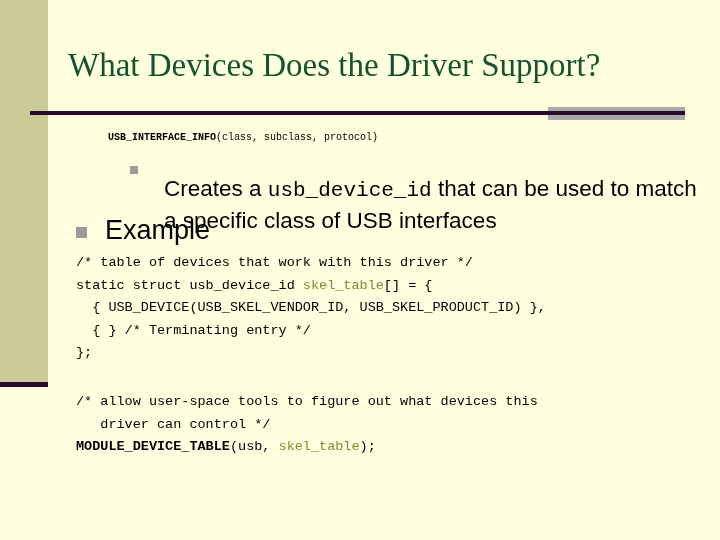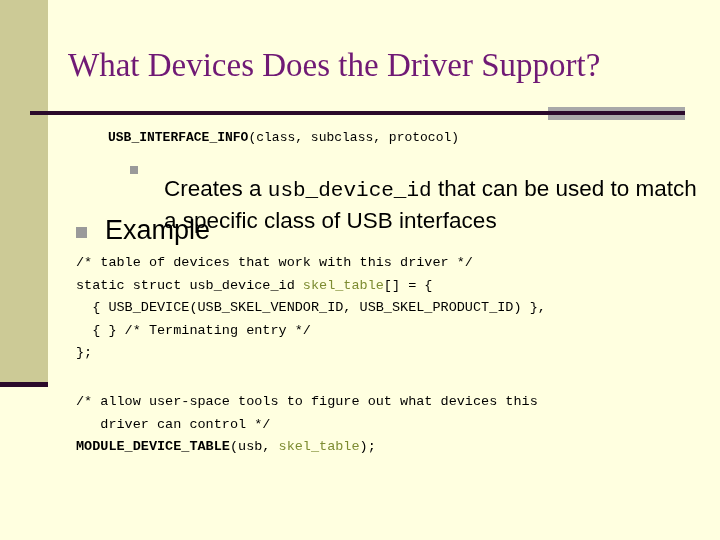--- a/index.html
+++ b/index.html
@@ -41,21 +41,21 @@
 
   
   #title {
     position: absolute;
     left: 68px;
     top: 22px;
     width: 600px;
     font-family: "Liberation Serif", "DejaVu Serif", serif;
     font-size: 33px;
     line-height: 42px;
-    color: #701a75;
+    color: #14532d;
     font-weight: normal;
     letter-spacing: 0px;
   }
 
   
   #title-rule {
     position: absolute;
     left: 30px;
     top: 111px;
     width: 655px;
@@ -78,21 +78,21 @@
     top: 0;
     width: 720px;
     height: 540px;
   }
 
   .code-inline-head {
     position: absolute;
     left: 108px;
     top: 129px;
     font-family: "Liberation Mono", "DejaVu Sans Mono", monospace;
-    font-size: 13px;
+    font-size: 10px;
     line-height: 17px;
     color: #000000;
     white-space: pre;
   }
   .code-inline-head b { font-weight: bold; }
 
   
   #sub-bullet {
     position: absolute;
     left: 130px;

